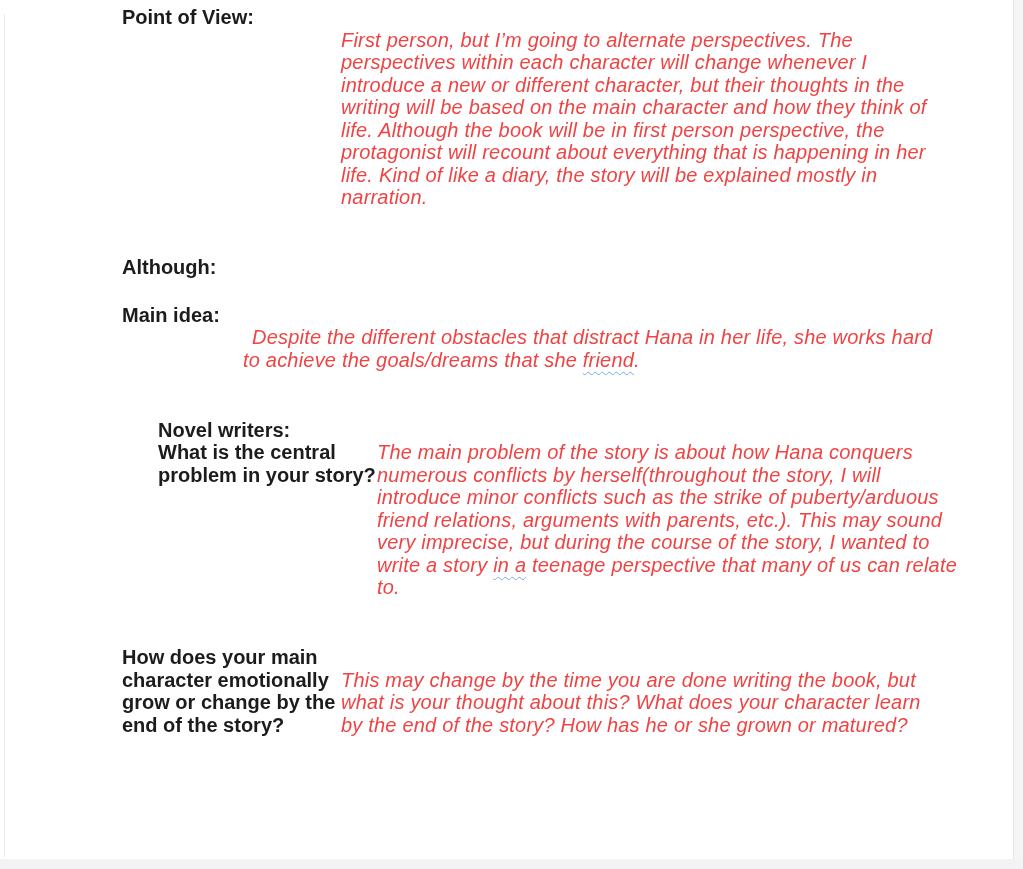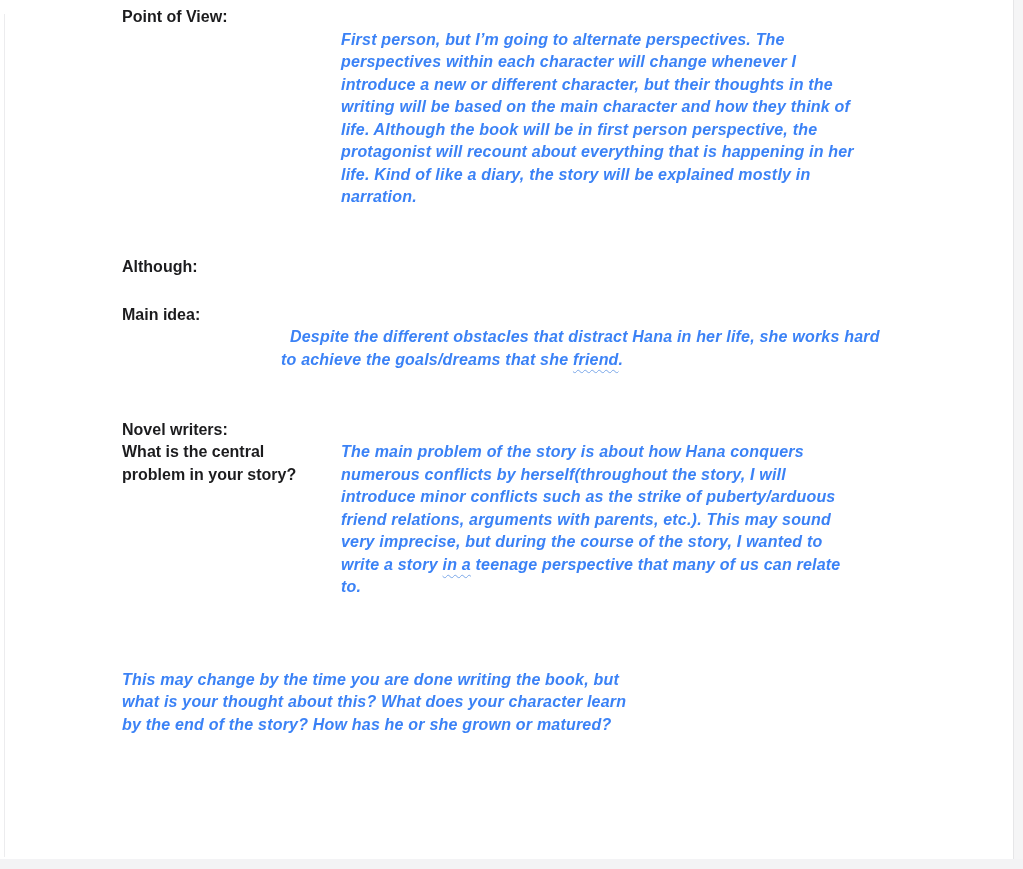--- a/index.html
+++ b/index.html
@@ -23,47 +23,46 @@
     background:#f5f5f6; border-left:1px solid #e6e6e8;
   }
   .bottom-gutter {
     position:absolute; left:0; bottom:0; width:100%; height:10px;
     background:#f3f3f5;
   }
   .row { display:flex; align-items:flex-start; margin-top:25px; }
   .row:first-child { margin-top:0; }
   .label {
     flex:none;
-    font-weight:bold; font-size:16px; line-height:22.5px;
+    font-weight:bold; font-size:20px; line-height:22.5px;
     color:#1c1c1e;
     white-space:pre-line;
   }
   .content {
     flex:none;
-    font-size:16px; line-height:22.5px;
-    color:#3b82f6;
+    font-size:20px; line-height:22.5px;
+    color:#ef4444;
     white-space:pre-line;
     letter-spacing:0.2px;
-    font-weight:bold;
   }
   .italic { font-style:italic; }
   .misspell {
     text-decoration-line:underline;
     text-decoration-style:wavy;
     text-decoration-color:#7aa7e8;
     text-decoration-thickness:1px;
     text-underline-offset:4px;
   }
   .row-pov      .label { width:219px; }
   .row-pov      .content { width:610px; }
   .row-settings .label { width:100px; }
   .row-settings .content { width:730px; }
   .row-main     .label { width:121px; }
-  .row-main     .content { width:700px; text-indent:9px;margin-left:38px; }
-  .row-problem  .label { width:219px; }
+  .row-main     .content { width:700px; text-indent:9px; }
+  .row-problem  .label { width:219px;margin-left:36px; }
   .row-problem  .content { width:620px; }
   .row-grow     .label { width:219px; }
   .row-grow     .content { width:620px; }
 </style>
 </head>
 <body>
 
 <div class="page">
 
   <div class="row row-pov">
@@ -101,20 +100,24 @@
 numerous conflicts by herself(throughout the story, I will
 introduce minor conflicts such as the strike of puberty/arduous
 friend relations, arguments with parents, etc.). This may sound
 very imprecise, but during the course of the story, I wanted to
 write a story </span><span class="misspell">in a</span><span> teenage perspective that many of us can relate
 to.</span></div>
     </div>
   </div>
 
   <div class="row row-grow">
+    <div class="label">How does your main
+character emotionally
+grow or change by the
+end of the story?</div>
     <div class="content italic">
       <div class="para"><span>This may change by the time you are done writing the book, but
 what is your thought about this? What does your character learn
 by the end of the story? How has he or she grown or matured?</span></div>
       
     </div>
   </div>
 
 </div>
 

